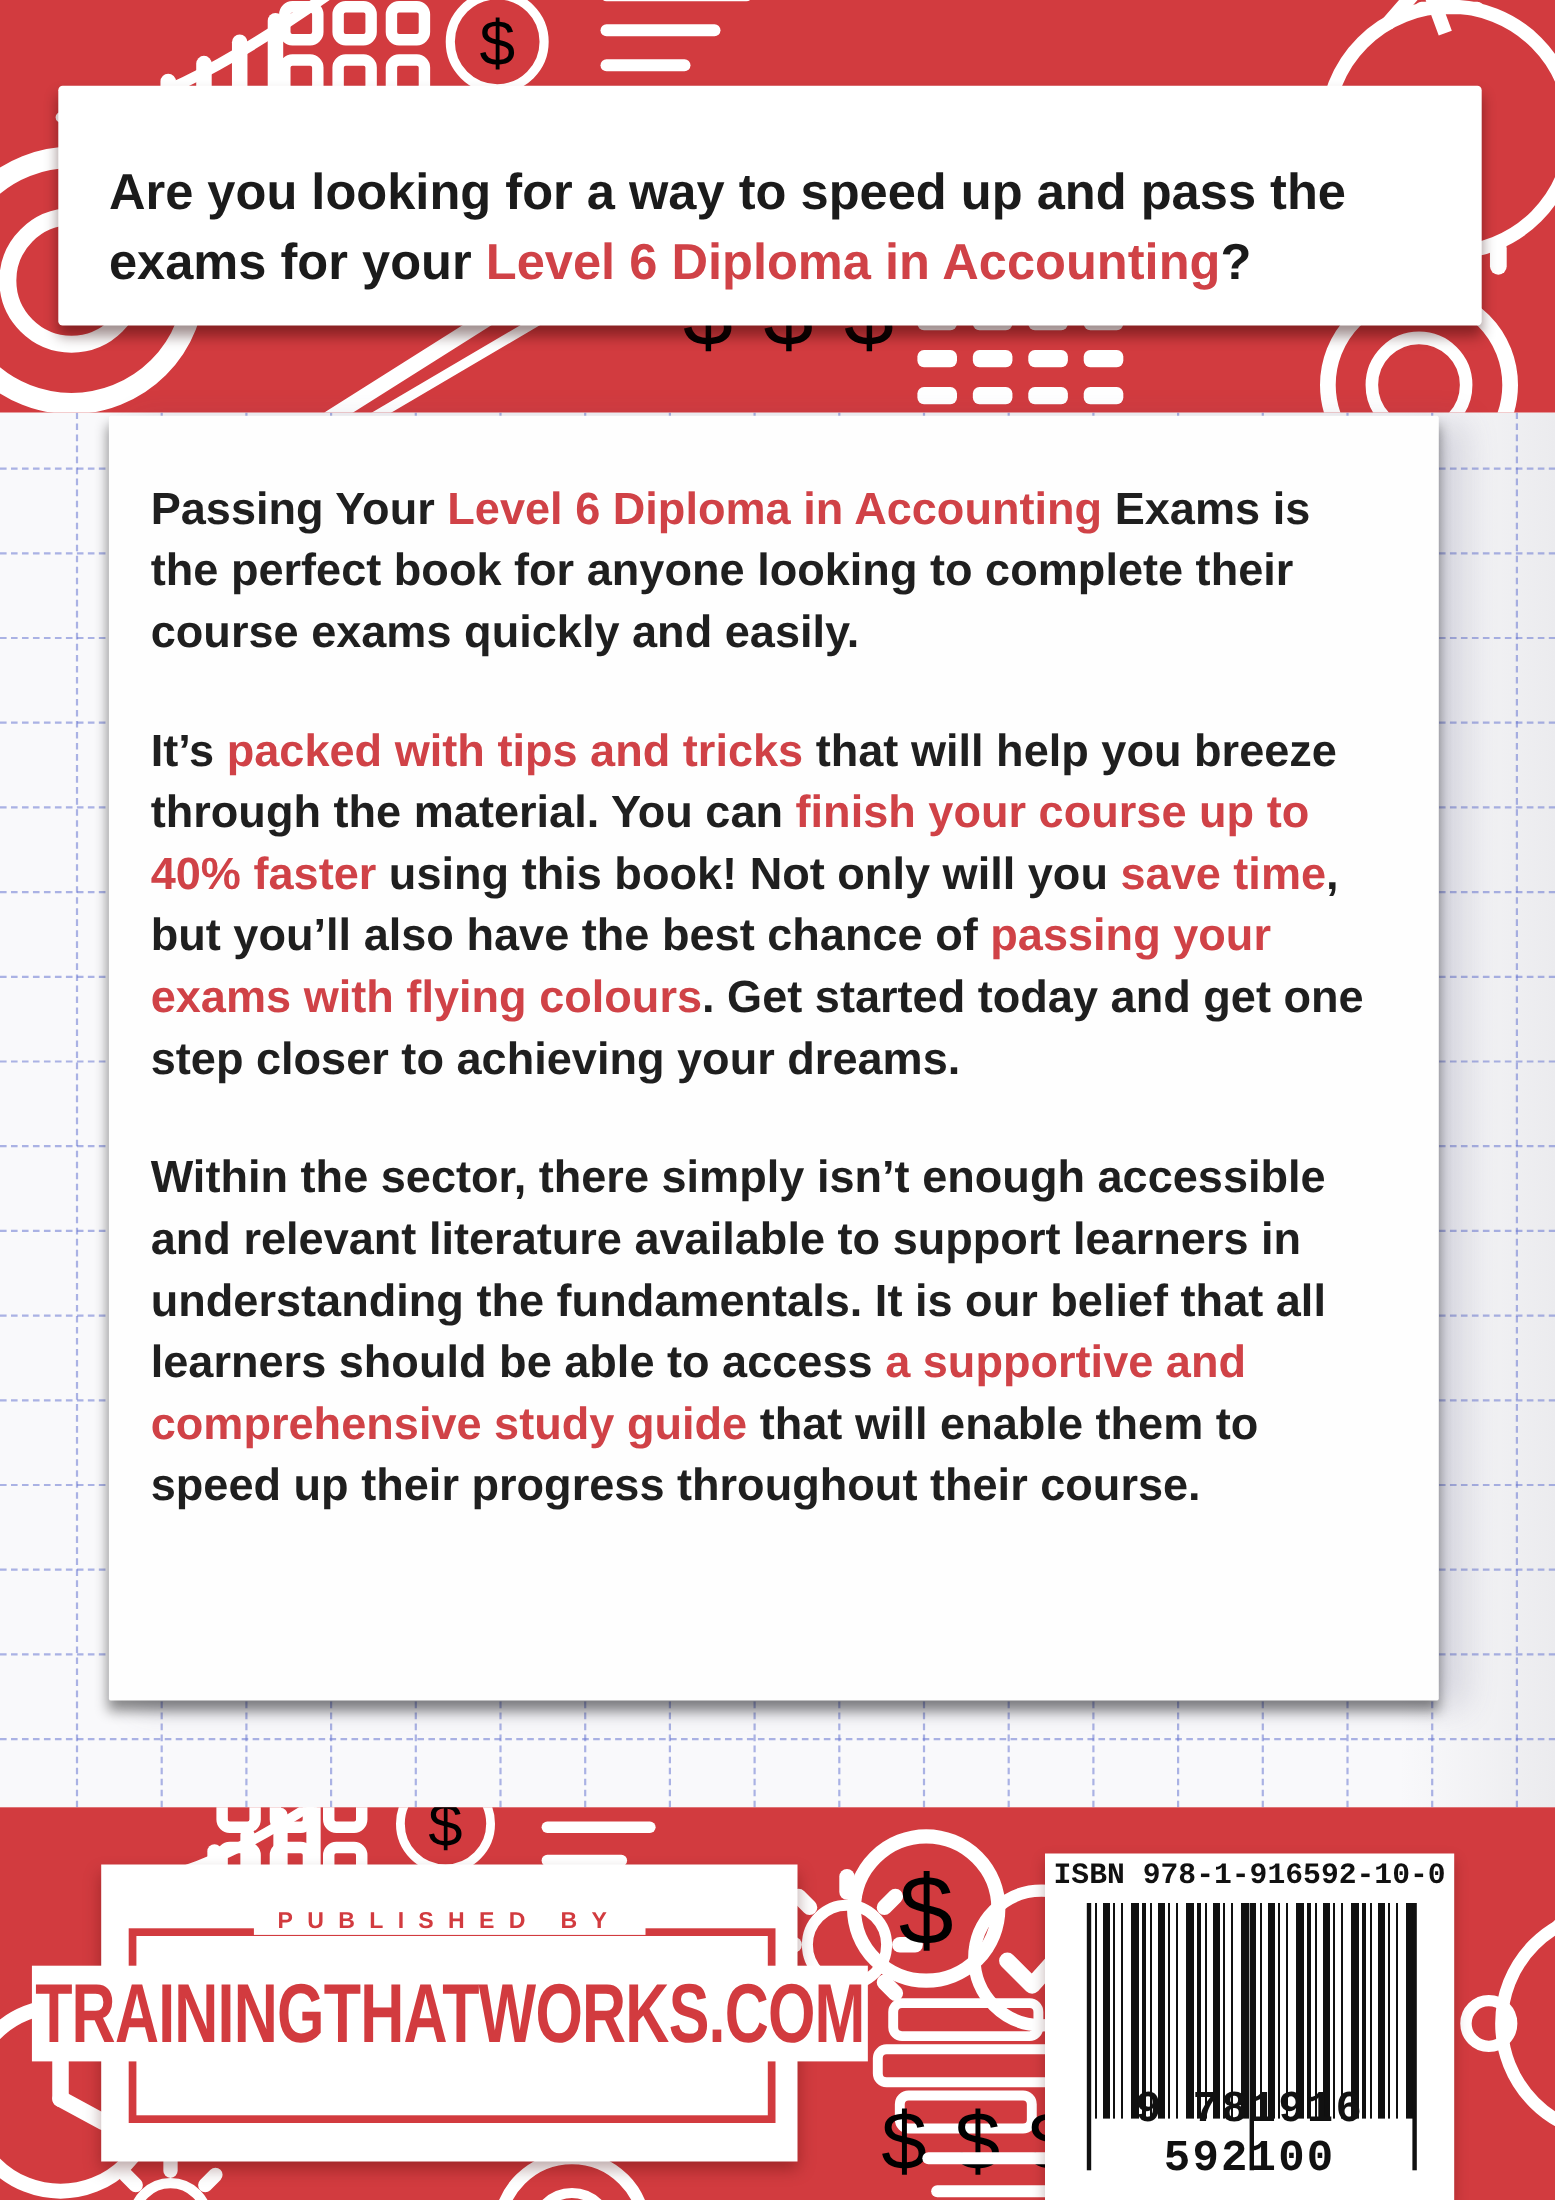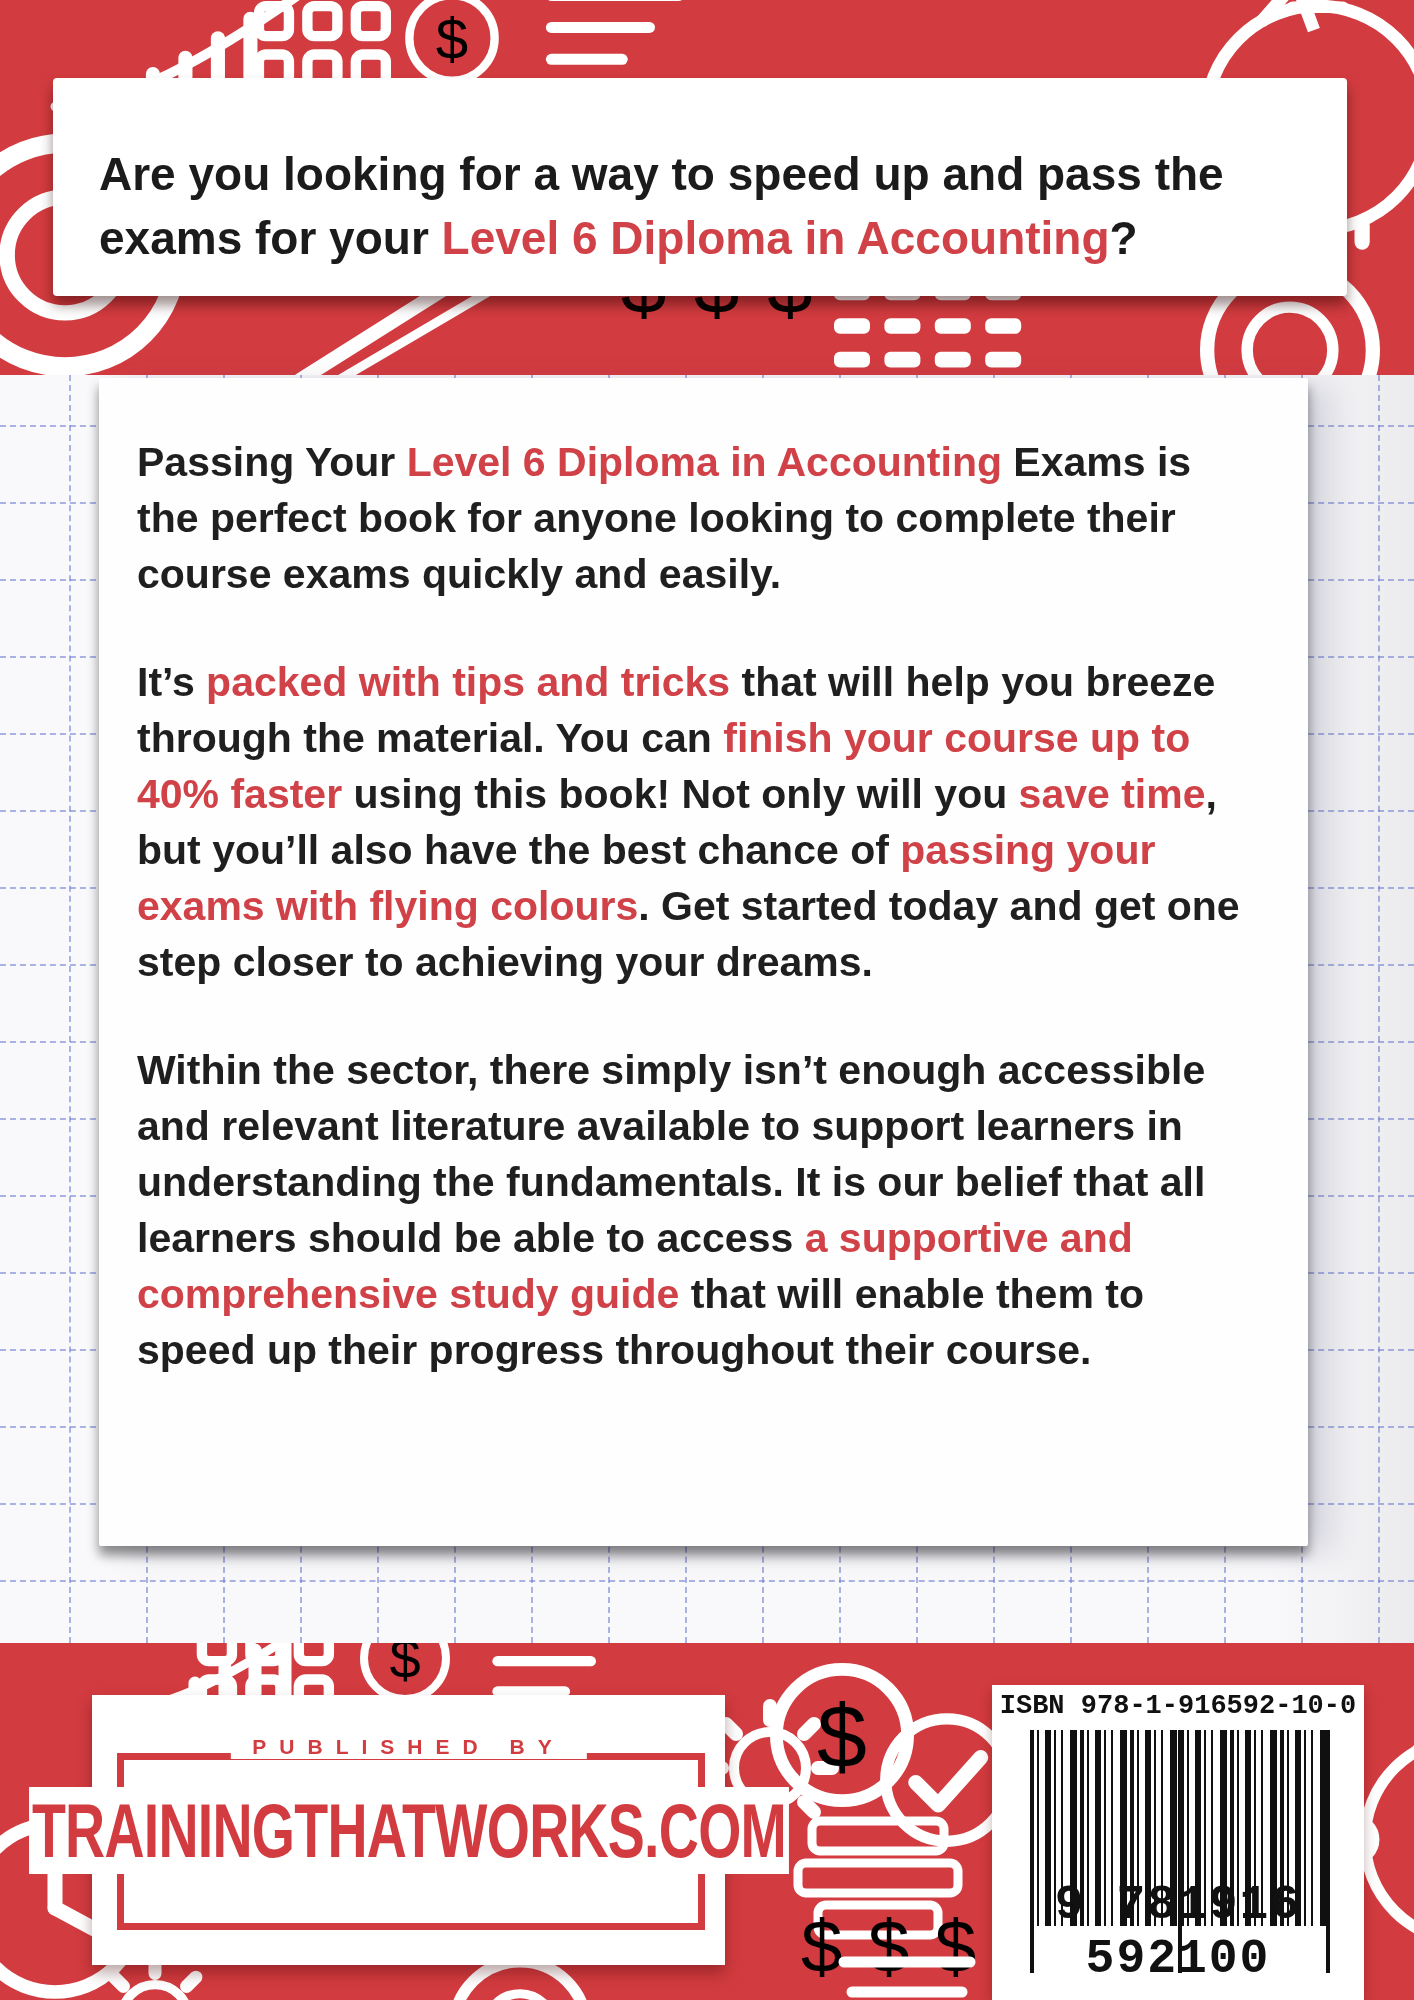--- a/index.html
+++ b/index.html
@@ -43,32 +43,32 @@
   .pub-label{position:absolute;top:40px;left:50%;transform:translateX(-50%);z-index:3;
              background:#ffffff;padding:0 22px;font-size:21px;font-weight:700;letter-spacing:13px;
              color:#d23b3f;white-space:nowrap;}
   .pub-name{position:absolute;top:92px;left:50%;transform:translateX(-50%) scaleX(.73);z-index:3;
             background:#ffffff;padding:0 4px;font-size:76px;font-weight:700;letter-spacing:-1px;
             color:#d23b3f;white-space:nowrap;}
 
   
   .barcode-box{position:absolute;left:950px;top:42px;width:372px;height:315px;z-index:2;
                background:#ffffff;box-shadow:0 6px 12px rgba(60,0,0,.3);
-               font-family:"Liberation Mono","DejaVu Sans Mono",monospace;margin-left:42px;}
+               font-family:"Liberation Mono","DejaVu Sans Mono",monospace;}
   .isbn-line{position:absolute;top:6px;left:0;width:100%;text-align:center;
              font-size:27px;font-weight:700;color:#111;letter-spacing:0;}
   .bars{position:absolute;left:38px;top:45px;width:300px;height:196px;
         background:repeating-linear-gradient(90deg,
           #101010 0 4px,#ffffff 4px 7px,#101010 7px 9px,#ffffff 9px 15px,
           #101010 15px 21px,#ffffff 21px 24px,#101010 24px 26px,#ffffff 26px 31px,
           #101010 31px 33px,#ffffff 33px 40px,#101010 40px 47px,#ffffff 47px 50px);}
   .guard{position:absolute;top:45px;width:4px;height:243px;background:#101010;}
   .g1{left:38px;} .g2{left:186px;} .g3{left:334px;}
   .barcode-digits{position:absolute;bottom:14px;left:0;width:100%;text-align:center;
-                  font-size:48px;font-weight:700;color:#111;letter-spacing:2px;}
+                  font-size:40px;font-weight:700;color:#111;letter-spacing:2px;}
 </style>
 </head>
 <body>
 
 <svg width="0" height="0" style="position:absolute" aria-hidden="true">
   <defs>
     <symbol id="ic-growth" viewBox="0 0 240 120">
       <path d="M5,115 C70,112 140,75 235,8" fill="none" stroke="#fff" stroke-width="9" stroke-linecap="round"></path>
       <line x1="95" y1="115" x2="95" y2="85" stroke="#fff" stroke-width="13" stroke-linecap="round"></line>
       <line x1="125" y1="115" x2="125" y2="70" stroke="#fff" stroke-width="13" stroke-linecap="round"></line>

